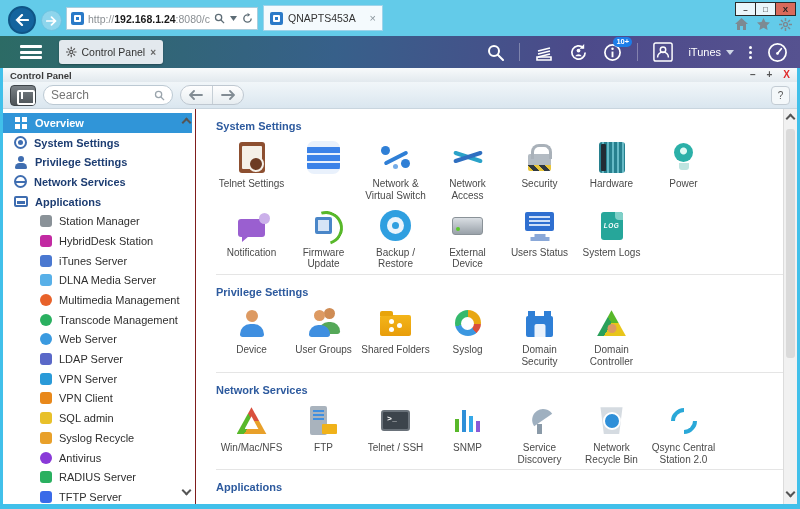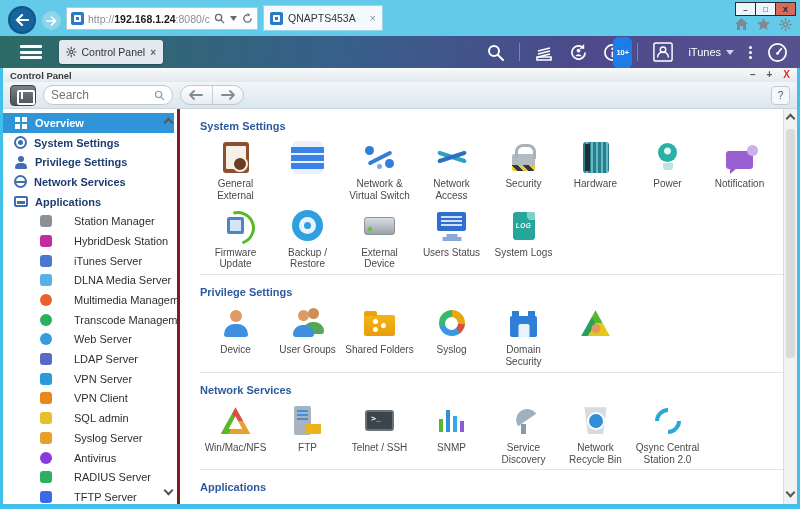--- a/index.html
+++ b/index.html
@@ -28,21 +28,21 @@
 
 .qbar{position:absolute;top:36px;left:0;width:800px;height:32px;background:linear-gradient(95deg,#2c6b65 0%,#37608a 42%,#4c4a8a 72%,#565290 100%);display:flex;align-items:center}
 .burger{width:22px;height:14px;margin-left:20px;display:flex;flex-direction:column;justify-content:space-between}
 .burger i{height:3px;background:#fff;border-radius:1px}
 .qtab{margin-left:17px;width:104px;height:24px;background:#e3e9ee;border-radius:3px;display:flex;align-items:center;padding:0 7px;gap:5px;box-shadow:0 1px 2px rgba(0,0,0,.3)}
 .qtab-label{font-size:10.5px;color:#333;flex:1;white-space:nowrap}
 .qtab-x{font-size:10px;color:#666;font-weight:bold}
 .qright{position:absolute;right:12px;top:0;height:32px;display:flex;align-items:center;gap:15px;color:#fff}
 .qsep{width:1px;height:18px;background:rgba(255,255,255,.3)}
 .qic{position:relative;display:flex;align-items:center}
-.badge{position:absolute;top:-6px;left:10px;background:#1d7de8;color:#fff;font-size:7.5px;font-weight:bold;border-radius:6px;padding:12px 3px;line-height:1.1}
+.badge{position:absolute;top:-6px;left:10px;background:#1d7de8;color:#fff;font-size:7.5px;font-weight:bold;border-radius:6px;padding:1px 3px;line-height:1.1}
 .admin{display:flex;align-items:center;gap:5px;font-size:11px}
 .caret-dn{width:0;height:0;border-left:4px solid transparent;border-right:4px solid transparent;border-top:5px solid #cfd6e6}
 .dots{display:flex;flex-direction:column;gap:2px}
 .dots i{width:3px;height:3px;border-radius:50%;background:#fff}
 
 
 .panel{position:absolute;top:68px;left:0;width:800px;height:441px;background:#fff;border-left:3px solid #41c0ea;border-right:3px solid #41c0ea;border-bottom:5px solid #41c0ea;display:flex;flex-direction:column}
 .ptitle{height:14px;background:linear-gradient(#f8fafb,#e2e9ee);display:flex;align-items:center;padding:0 7px;flex:none}
 .ptitle-t{font-size:9.5px;font-weight:bold;color:#3a3a3a;flex:1}
 .pc{font-size:10px;font-weight:bold;color:#555;margin-left:11px;line-height:1}
@@ -53,26 +53,26 @@
 .gridbtn::after{content:"";position:absolute;left:10px;top:6px;width:2px;height:7px;background:#fff}
 .spill{width:130px;height:20px;border-radius:10px;border:1px solid #bcc9d3;background:#fff;display:flex;align-items:center;padding:0 7px}
 .spill input{border:none;outline:none;flex:1;font-size:12px;color:#555;font-family:"Liberation Sans",sans-serif;min-width:0;background:transparent}
 .navgrp{width:64px;height:20px;border-radius:10px;border:1px solid #bfc8d1;background:linear-gradient(#fefefe,#e7edf1);display:flex}
 .navgrp .cell{flex:1;display:flex;align-items:center;justify-content:center;color:#828c94}
 .navgrp .cell+.cell{border-left:1px solid #c6cfd6}
 .helpbtn{margin-left:auto;width:19px;height:19px;border-radius:4px;border:1px solid #c3ccd4;background:#f4f8fa;font-size:10px;color:#555;display:flex;align-items:center;justify-content:center}
 
 
 .pbody{flex:1;display:flex;min-height:0}
-.sidebar{width:177px;flex:none;position:relative;border-right:3px solid #7f1d1d;padding:4px 3px 0 0;overflow:hidden}
+.sidebar{width:193px;flex:none;position:relative;border-right:1px solid #7f1d1d;padding:4px 3px 0 0;overflow:hidden}
 .sb{display:flex;align-items:center;height:19.7px;gap:7px;padding-left:11px;cursor:pointer}
 .sb .t1{font-size:11px;font-weight:bold;color:#1d3d72;white-space:nowrap}
 .sb.sel{background:#3095d8}
 .sb.sel .t1{color:#fff}
-.sb2{display:flex;align-items:center;height:19.7px;gap:22px;padding-left:37px;cursor:pointer}
+.sb2{display:flex;align-items:center;height:19.7px;gap:7px;padding-left:37px;cursor:pointer}
 .sb2 .t2{font-size:11px;color:#2e2e2e;white-space:nowrap}
 .sbscroll{position:absolute;right:1px;top:4px;bottom:2px;width:13px}
 .chev{width:7px;height:7px;border-left:2px solid #555;border-top:2px solid #555;position:absolute;left:2px}
 .chev.up{transform:rotate(45deg);top:6px}
 .chev.dn{transform:rotate(225deg);bottom:8px}
 .s2{width:12px;height:12px;border-radius:3px;background:var(--c,#888);flex:none}
 .s2.rnd{border-radius:50%}
 
 
 .si{position:relative;width:14px;height:13px;flex:none}
@@ -395,21 +395,21 @@
         <div class="sb2">
             <span class="s2" style="--c:#e8881a"></span>
             <span class="t2">VPN Client</span>
           </div>
         <div class="sb2">
             <span class="s2" style="--c:#e8c02a"></span>
             <span class="t2">SQL admin</span>
           </div>
         <div class="sb2">
             <span class="s2" style="--c:#e8a02a"></span>
-            <span class="t2">Syslog Server</span>
+            <span class="t2">Syslog Recycle</span>
           </div>
         <div class="sb2">
             <span class="s2 rnd" style="--c:#8a3ad8"></span>
             <span class="t2">Antivirus</span>
           </div>
         <div class="sb2">
             <span class="s2" style="--c:#2ab060"></span>
             <span class="t2">RADIUS Server</span>
           </div>
         <div class="sb2">
@@ -424,21 +424,21 @@
 
       <div class="content">
 
         <div class="sec">
           <div class="sec-h">System Settings</div>
           <div class="tiles">
             <div class="ti">
                 <div class="ic">
                   <span class="pic pi-clipboard"></span>
                 </div>
-                <div class="lb">General External</div>
+                <div class="lb">Telnet Settings</div>
               </div>
             <div class="ti">
                 <div class="ic">
                   <span class="pic pi-disks"></span>
                 </div>
               </div>
             <div class="ti">
                 <div class="ic">
                   <span class="pic pi-net"></span>
                 </div>
@@ -539,20 +539,21 @@
             <div class="ti">
                 <div class="ic">
                   <span class="pic pi-castle"></span>
                 </div>
                 <div class="lb">Domain Security</div>
               </div>
             <div class="ti">
                 <div class="ic">
                   <span class="pic pi-tripeople"></span>
                 </div>
+                <div class="lb">Domain Controller</div>
               </div>
           </div>
         </div>
 
         <div class="sec">
           <div class="sec-h">Network Services</div>
           <div class="tiles">
             <div class="ti">
                 <div class="ic">
                   <span class="pic pi-tri"></span>

